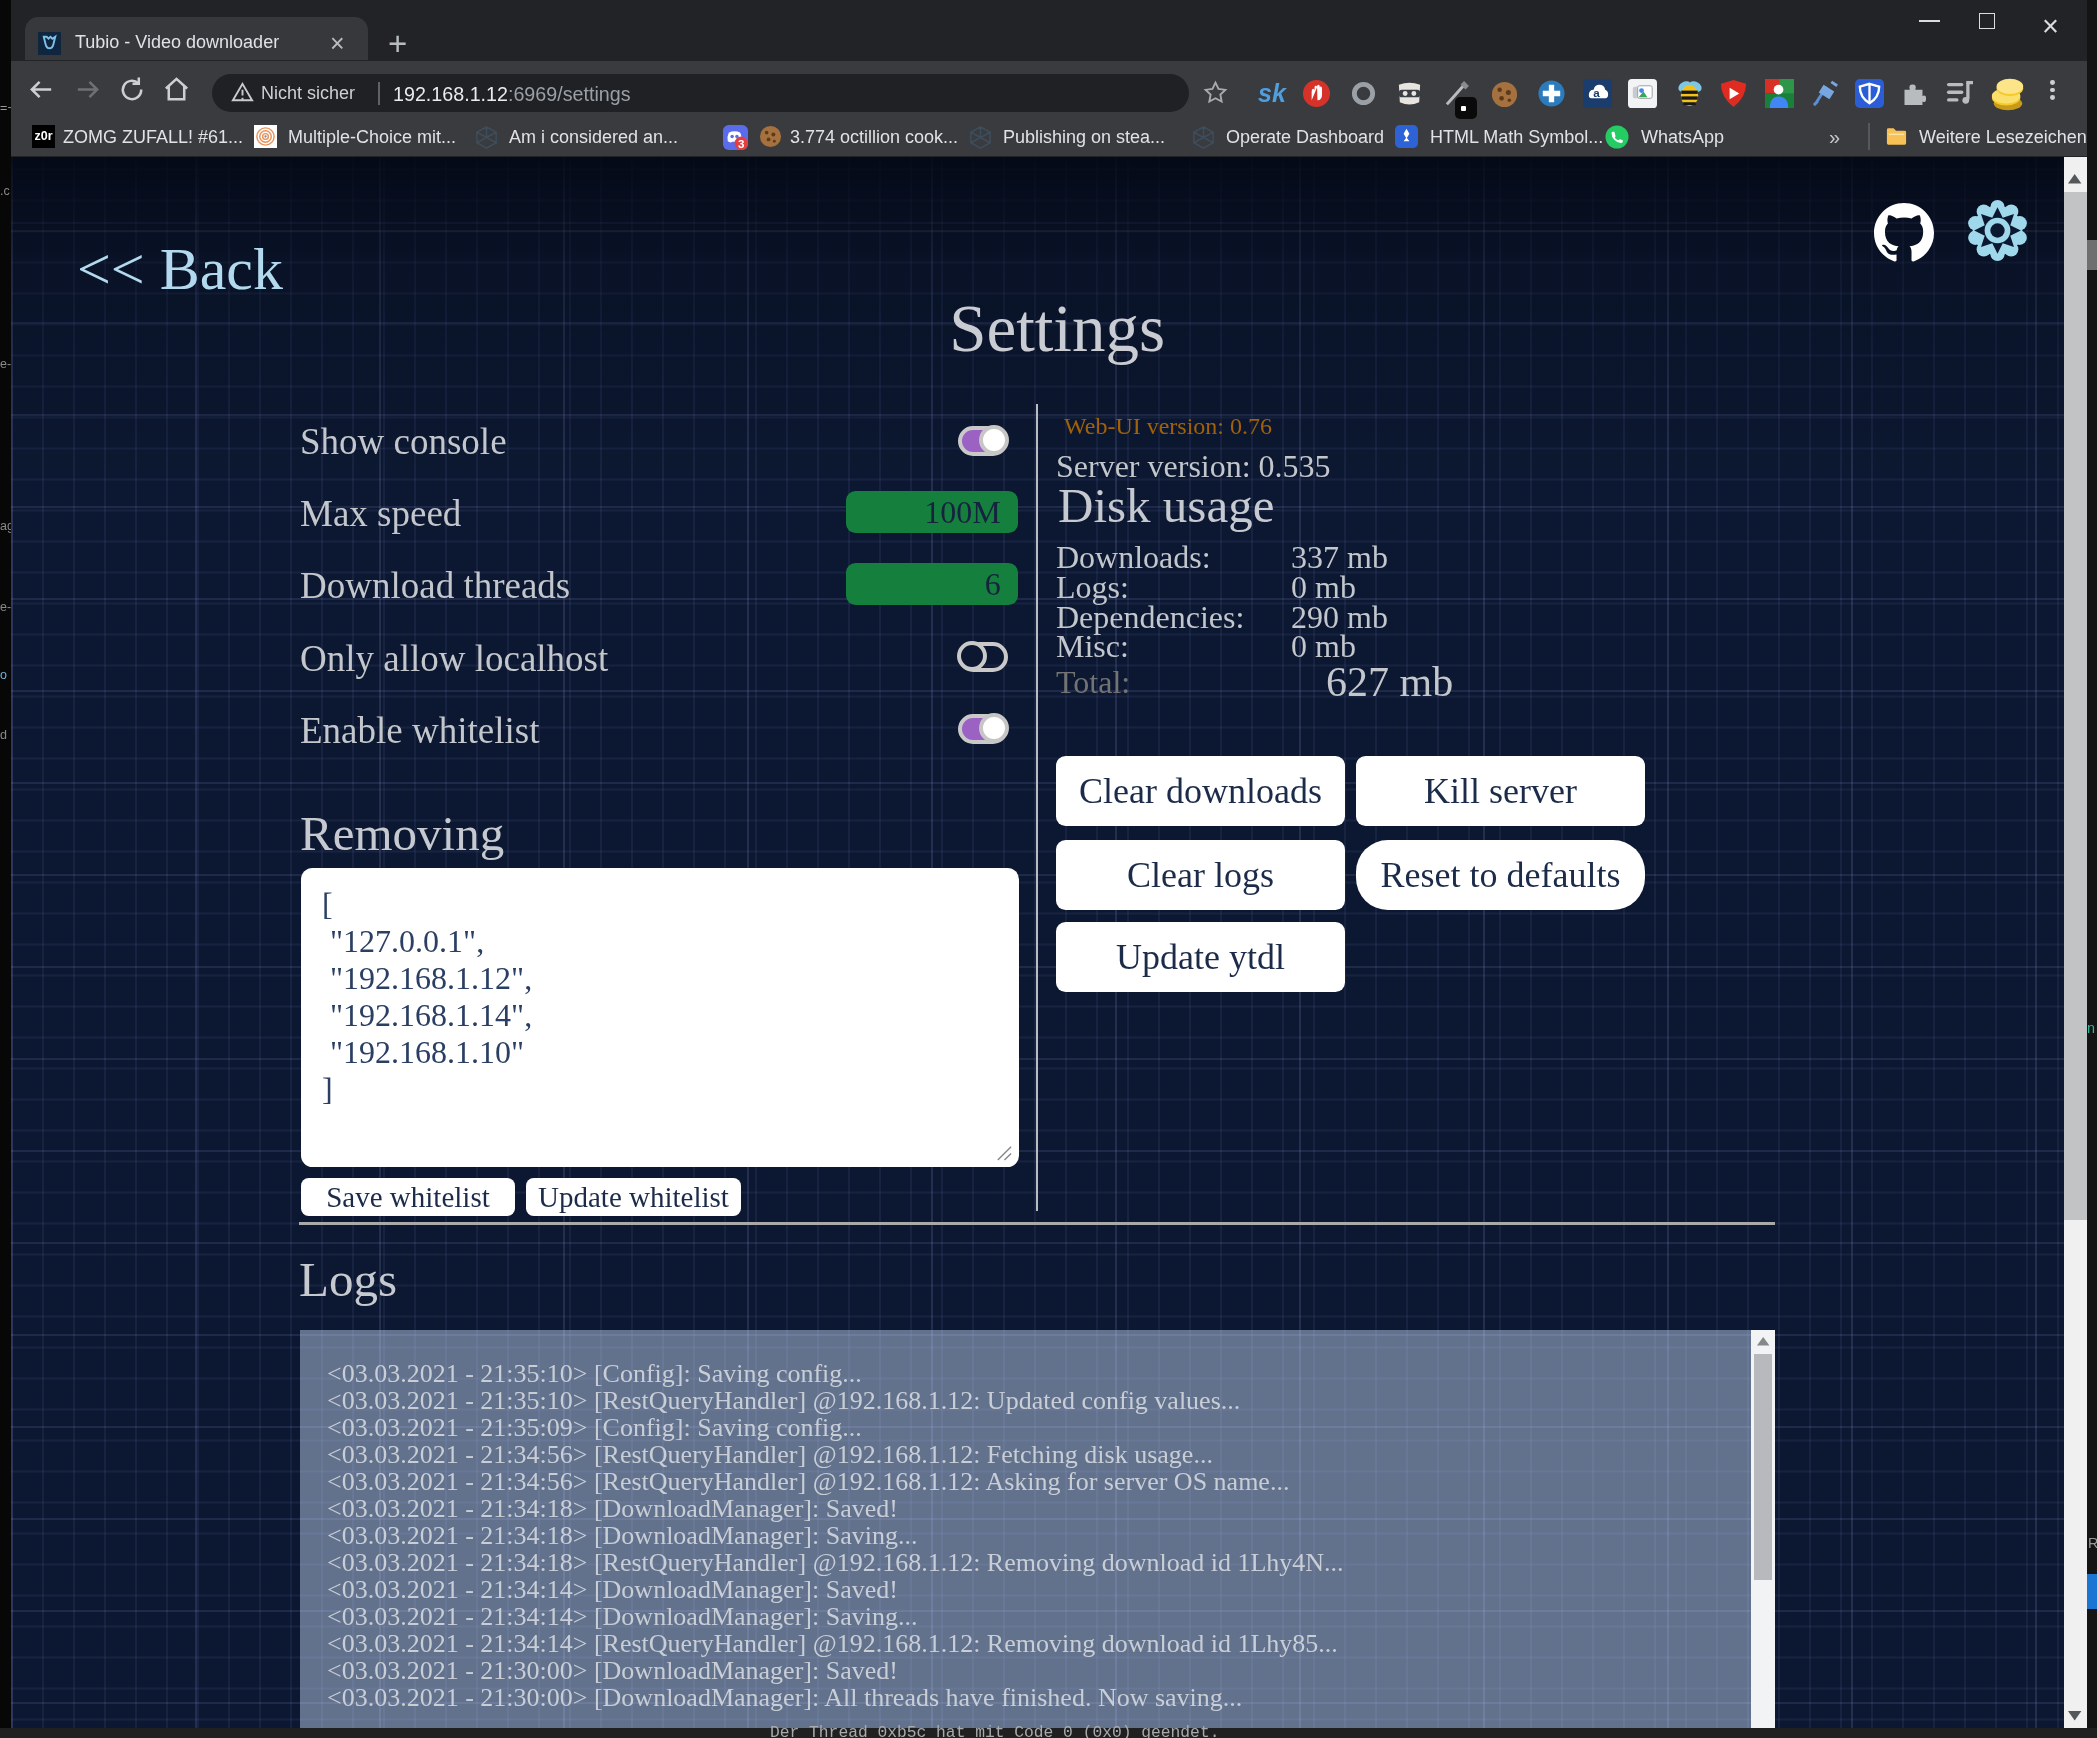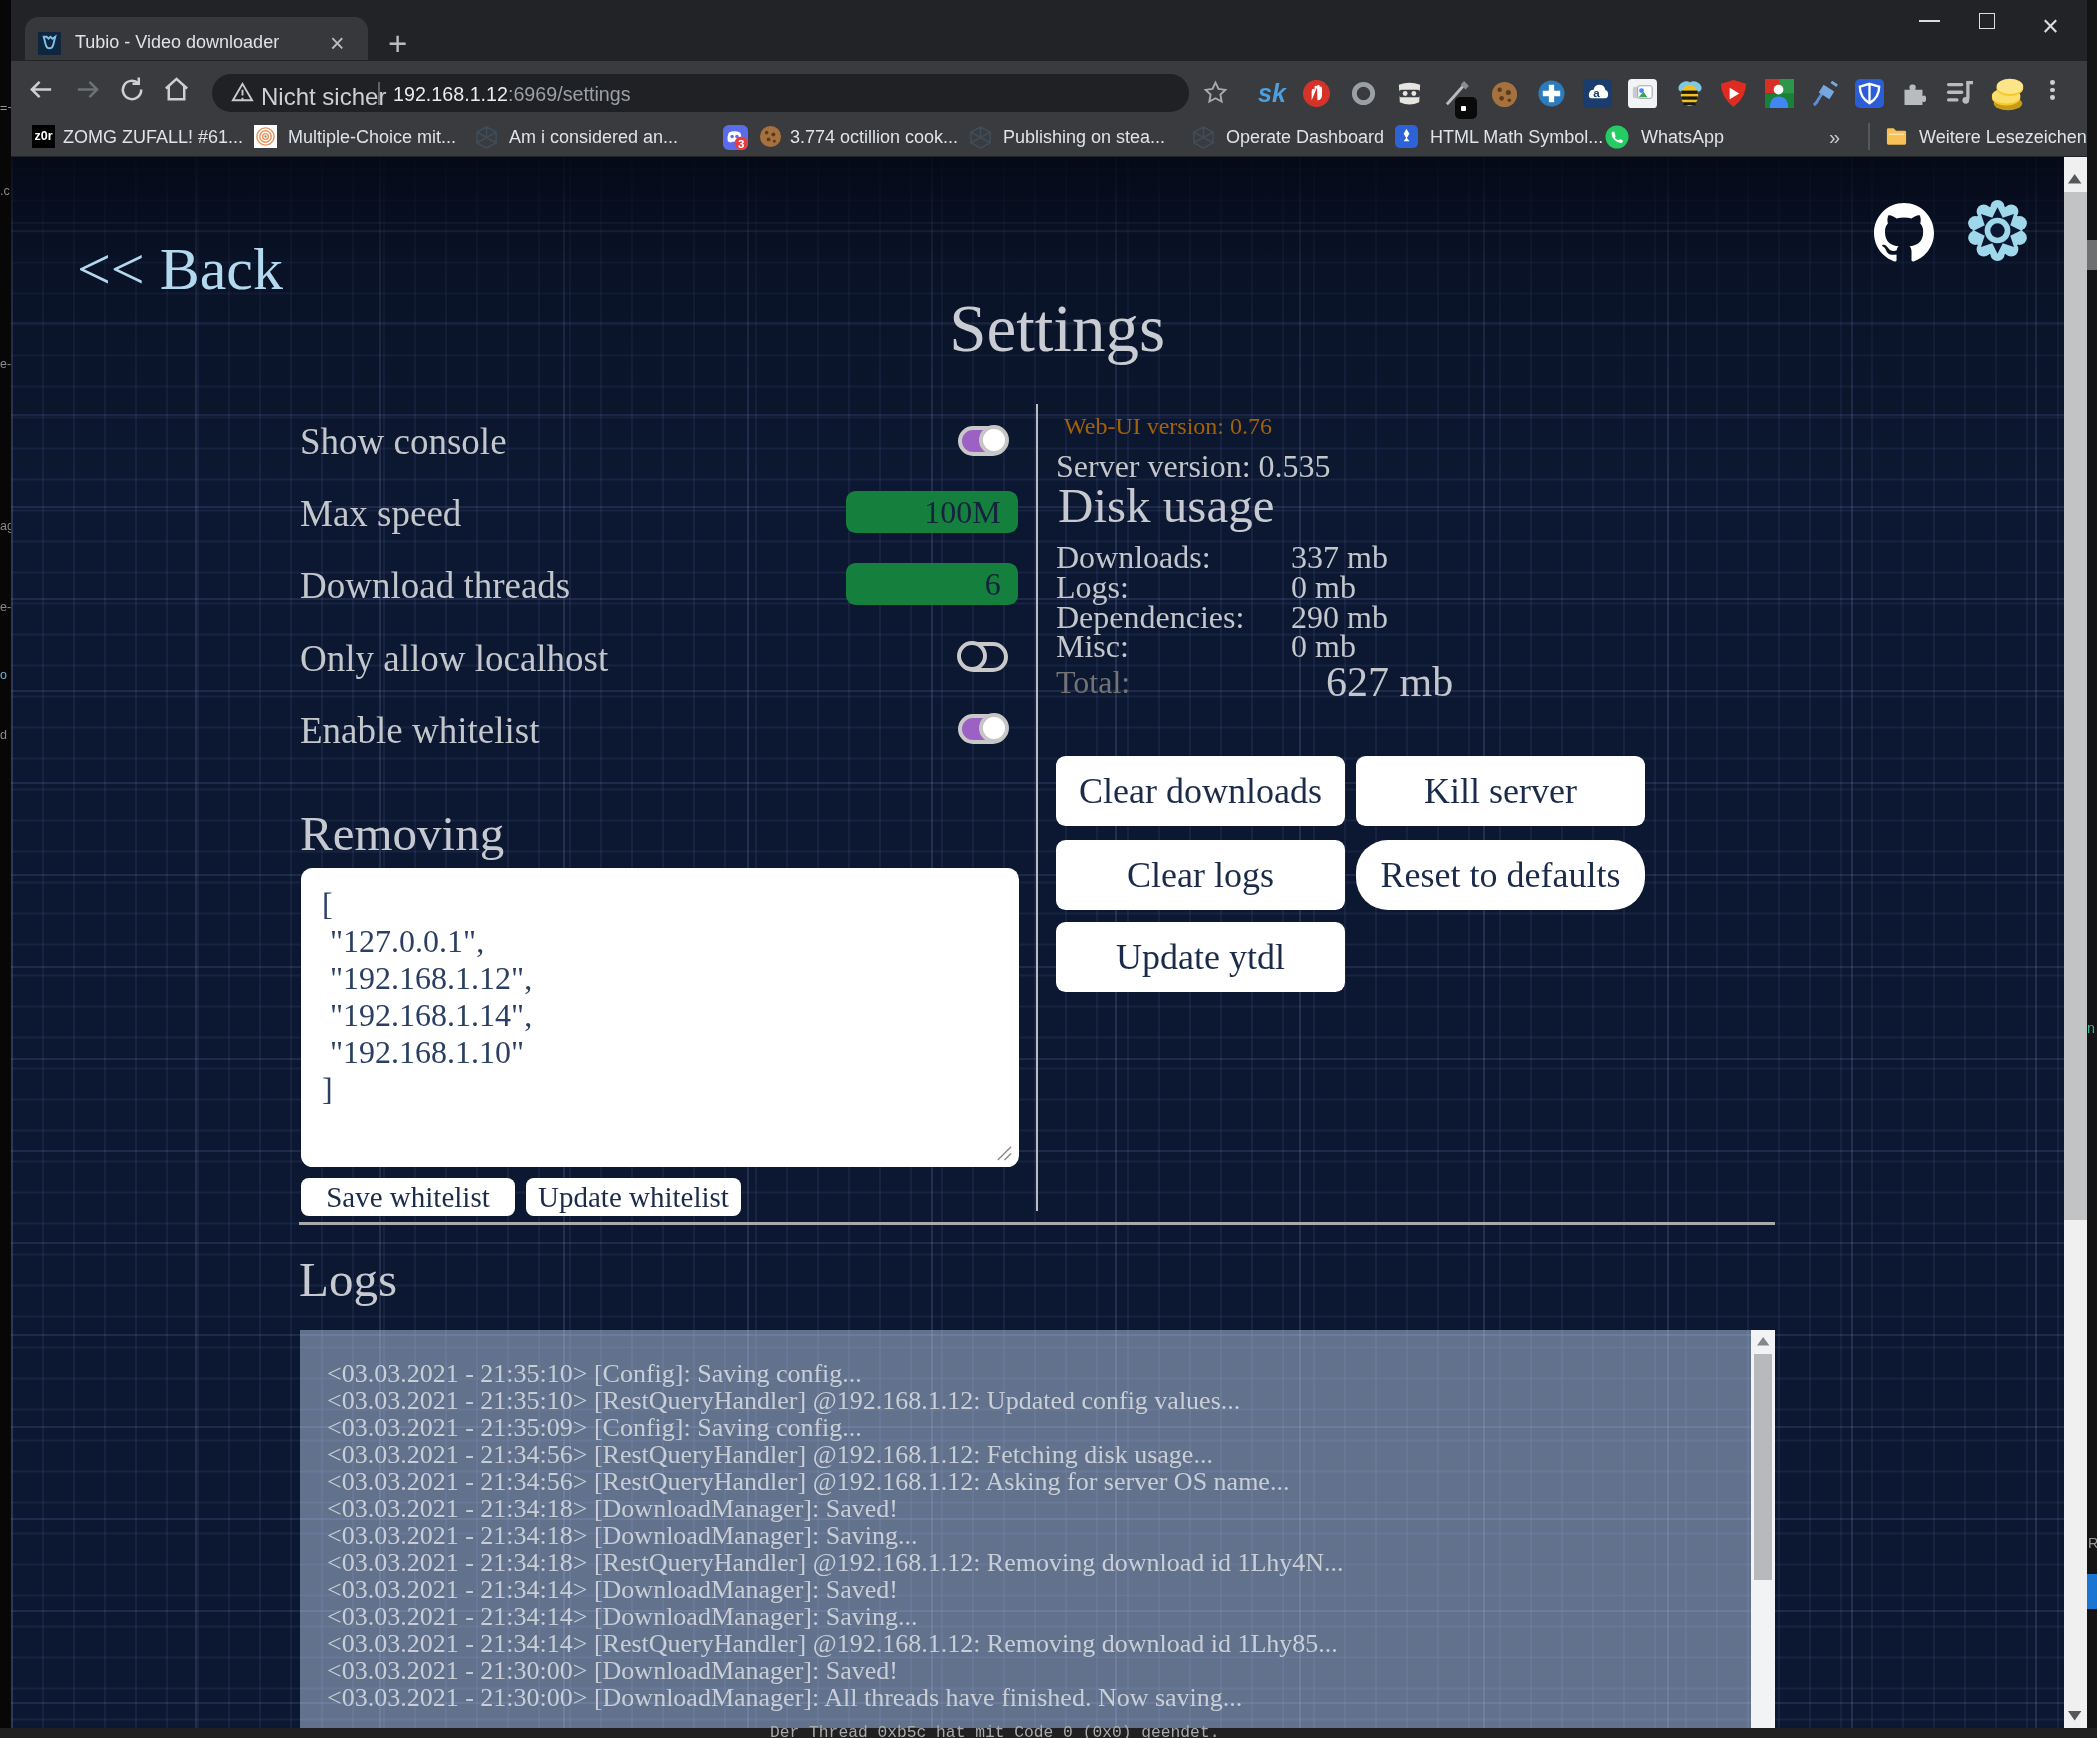--- a/index.html
+++ b/index.html
@@ -68,21 +68,21 @@
     <path d="M21.5 2.5 V9 H15" fill="none" stroke="#cdd0d3" stroke-width="2.6"></path>
   </svg>
 <svg class="abs" style="left:162px;top:75px;" width="29" height="29" viewBox="0 0 30 30">
     <path d="M4 14 L15 4 L26 14 M7 12 V25 H23 V12" fill="none" stroke="#cdd0d3" stroke-width="2.6"></path>
   </svg>
 
 <div class="abs" style="left:212px;top:74px;width:977px;height:38px;border-radius:19px;background:#202124;"></div>
 <svg class="abs" style="left:231px;top:81px;" width="23" height="23" viewBox="0 0 24 24">
     <path d="M12 3 L22 20 H2 Z M12 9 V15 M12 17.5 V19.5" fill="none" stroke="#c9ccce" stroke-width="2"></path>
   </svg>
-<div class="abs" style="left:261px;top:83px;font-size:24px;color:#cdd0d3;">Nicht sicher</div>
+<div class="abs" style="left:261px;top:83px;font-size:18px;color:#cdd0d3;">Nicht sicher</div>
 <div class="abs" style="left:378px;top:82px;width:1.9px;height:23px;background:#5f6368;"></div>
 <div class="abs" style="left:393px;top:83px;font-size:19.7px;color:#e9ebee;">192.168.1.12<span style="color:#9aa0a6;">:6969/settings</span></div>
 <svg class="abs" style="left:1203px;top:80px;" width="25" height="25" viewBox="0 0 24 24">
     <path d="M12 2.5 L14.9 8.6 L21.5 9.5 L16.7 14.1 L17.9 20.7 L12 17.5 L6.1 20.7 L7.3 14.1 L2.5 9.5 L9.1 8.6 Z" fill="none" stroke="#a7abaf" stroke-width="1.8"></path>
   </svg>
 
 <div class="abs" style="left:1258px;top:79px;font-size:25px;font-weight:bold;font-style:italic;color:#4d9fe0;">sk</div>
 <svg class="abs" style="left:1302px;top:79px;" width="29" height="29" viewBox="0 0 30 30">
     <circle cx="15" cy="15" r="14" fill="#d5332a"></circle>
     <path d="M10 22 V13 Q10 10 11.5 10 Q13 10 13 12 V8.5 Q13 7 14.3 7 Q15.6 7 15.6 8.5 M15.6 8.5 V7.6 Q15.6 6 17 6 Q18.3 6 18.3 7.6 V9 Q18.3 7.8 19.5 7.8 Q20.7 7.8 20.7 9.5 V16 Q20.7 22 16 22 Z" fill="#fff"></path>

